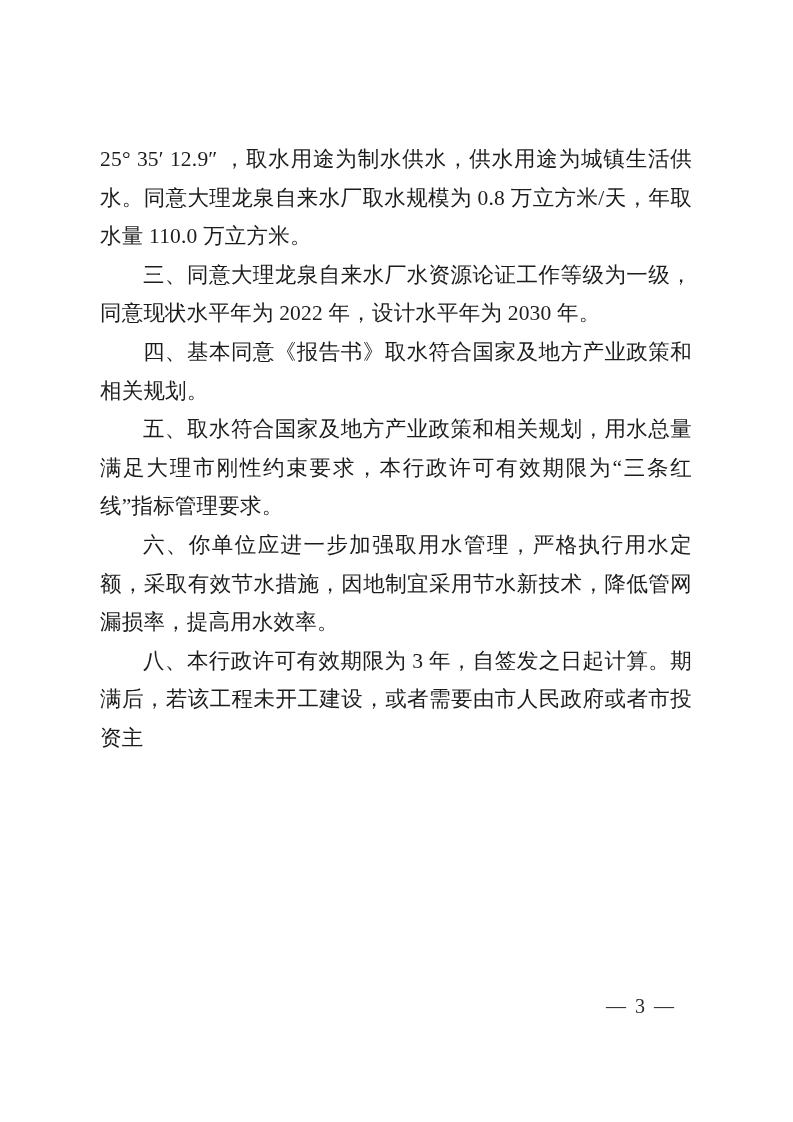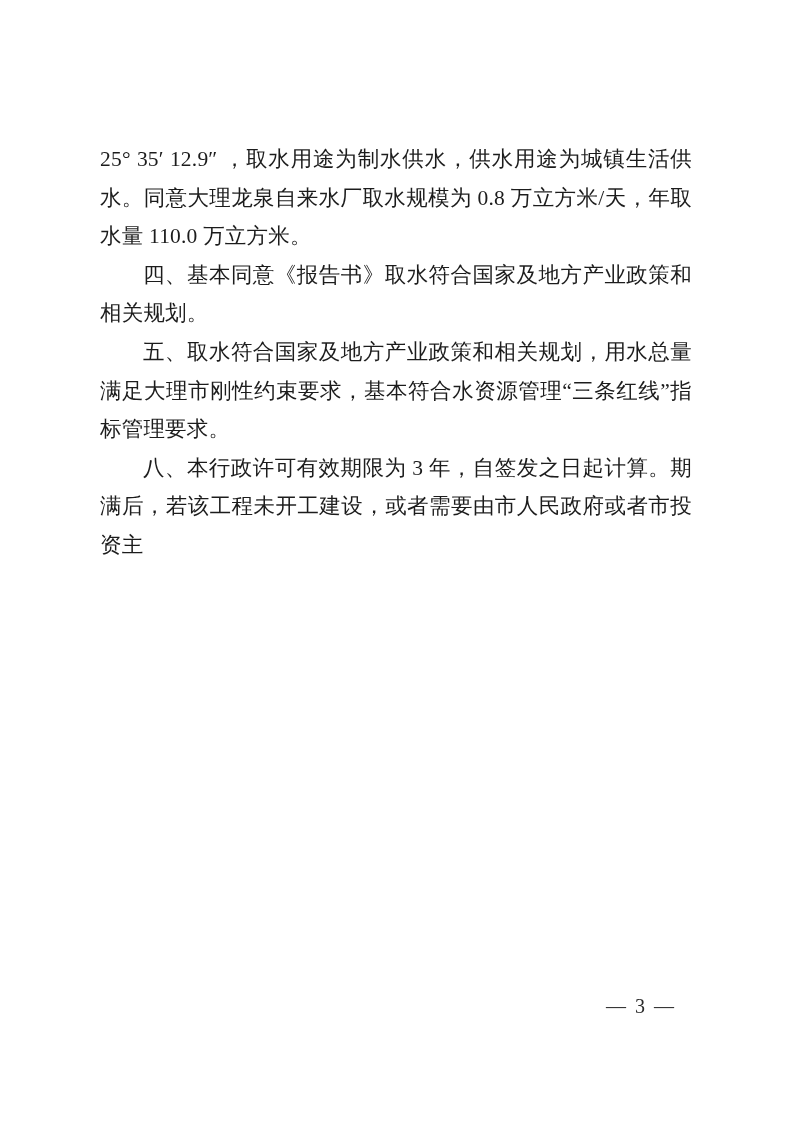--- a/index.html
+++ b/index.html
@@ -53,19 +53,21 @@
     color: #2a2a2a;
     white-space: nowrap;
   }
 </style>
 </head>
 <body>
 
 <div class="page">
   <div class="doc-body">
     <p class="para">25° 35′ 12.9″ ，取水用途为制水供水，供水用途为城镇生活供水。同意大理龙泉自来水厂取水规模为 0.8 万立方米/天，年取水量 110.0 万立方米。</p>
+    <p class="para indent">三、同意大理龙泉自来水厂水资源论证工作等级为一级，同意现状水平年为 2022 年，设计水平年为 2030 年。</p>
     <p class="para indent">四、基本同意《报告书》取水符合国家及地方产业政策和相关规划。</p>
-    <p class="para indent">五、取水符合国家及地方产业政策和相关规划，用水总量满足大理市刚性约束要求，基本符合水资源管理“三条红线”指标管理要求。</p>
+    <p class="para indent">五、取水符合国家及地方产业政策和相关规划，用水总量满足大理市刚性约束要求，本行政许可有效期限为“三条红线”指标管理要求。</p>
+    <p class="para indent">六、你单位应进一步加强取用水管理，严格执行用水定额，采取有效节水措施，因地制宜采用节水新技术，降低管网漏损率，提高用水效率。</p>
     <p class="para indent">八、本行政许可有效期限为 3 年，自签发之日起计算。期满后，若该工程未开工建设，或者需要由市人民政府或者市投资主</p>
   </div>
 
   <div class="footer-page-number">— 3 —</div>
 </div>
 
 </body></html>

